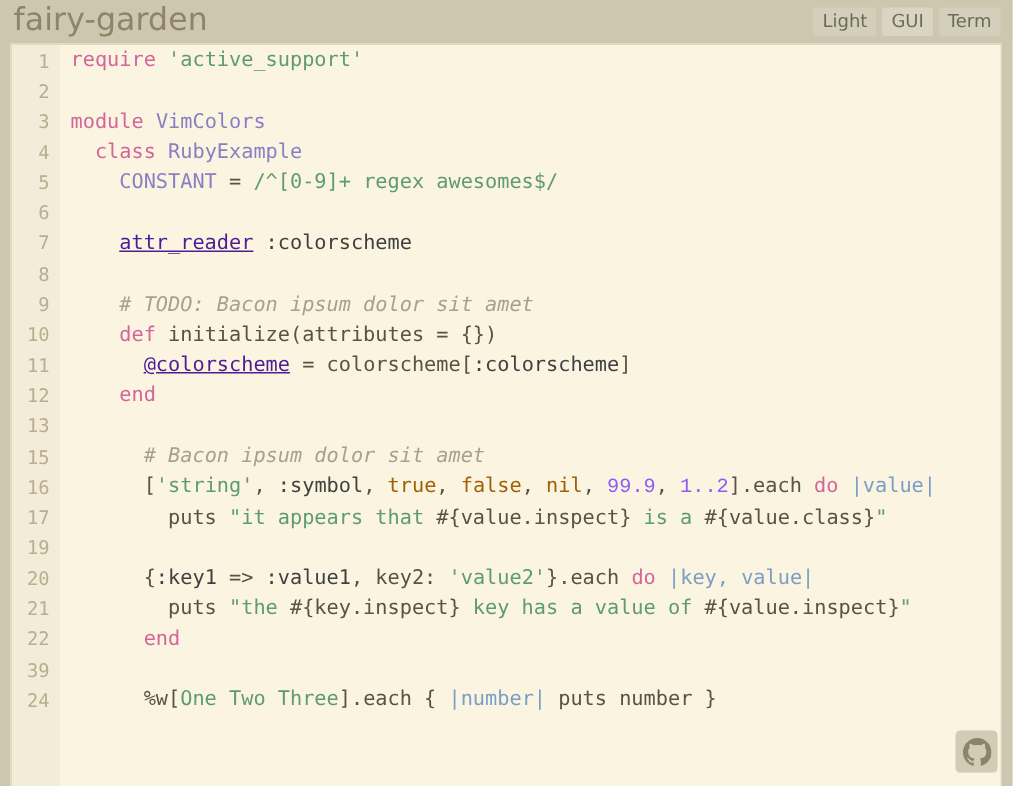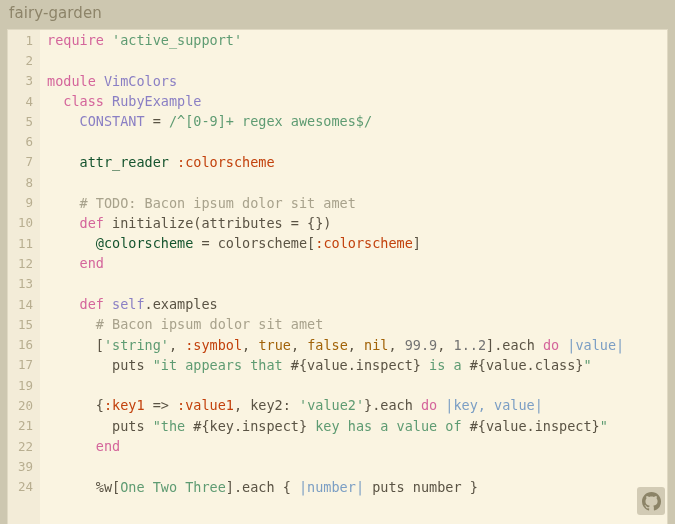--- a/index.html
+++ b/index.html
@@ -16,21 +16,21 @@
   
   #header {
     position: relative;
     height: 29px;
     background: #cdc7b0;
     display: flex;
     align-items: center;
     padding: 0 8px 0 9px;
   }
   #page-title {
-    font-size: 15px;
+    font-size: 21px;
     font-family: "DejaVu Sans", sans-serif;
     color: #8d8469;
     letter-spacing: 0.1px;
     line-height: 1;
     padding-bottom: 2px;
   }
   #header-buttons {
     margin-left: auto;
     display: flex;
     align-items: center;
@@ -89,25 +89,25 @@
     padding: 0 0 0 7px;
     white-space: pre;
     color: #5a5344;
     vertical-align: middle;
   }
 
   
   .kw   { color: #d4659b; }          
   .str  { color: #5e9b72; }          
   .const{ color: #8a7fc4; }          
-  .cmt  { color: #a8a28c; }
-  .ivar { color: #14532d; }          
-  .sym  { color: #c2410c; }          
+  .cmt  { color: #a8a28c; font-style: italic; }
+  .ivar { color: #4c1d95; text-decoration: underline; }          
+  .sym  { color: #404040; }          
   .lit  { color: #a16207; }          
-  .num  { color: #737373; }          
+  .num  { color: #8b5cf6; font-family: Liberation Mono, monospace; }          
   .blk  { color: #7b9ec4; }          
   .pln  { color: #5a5344; }
 
   
   #github-badge {
     position: absolute;
     right: 10px;
     bottom: 9px;
     width: 28px;
     height: 28px;
@@ -118,20 +118,25 @@
     justify-content: center;
     cursor: pointer;
   }
   #github-badge svg { display: block; }
 </style>
 </head>
 <body>
 
 <div id="header">
   <div id="page-title">fairy-garden</div>
+  <div id="header-buttons">
+      <button class="hdr-btn">Light</button>
+      <button class="hdr-btn active">GUI</button>
+      <button class="hdr-btn">Term</button>
+    </div>
 </div>
 
 <div id="code-panel">
   <div id="gutter"></div>
   <table id="code-table">
     <tbody id="code-body">
         <tr>
           <td class="ln">1</td>
           <td class="code"><span class="kw">require</span><span class="pln"> </span><span class="str">'active_support'</span></td>
         </tr>
@@ -175,24 +180,20 @@
           <td class="ln">11</td>
           <td class="code"><span class="pln">      </span><span class="ivar">@colorscheme</span><span class="pln"> = colorscheme[</span><span class="sym">:colorscheme</span><span class="pln">]</span></td>
         </tr>
         <tr>
           <td class="ln">12</td>
           <td class="code"><span class="pln">    </span><span class="kw">end</span></td>
         </tr>
         <tr>
           <td class="ln">13</td>
           <td class="code"></td>
-        </tr>
-        <tr>
-          <td class="ln">14</td>
-          <td class="code"><span class="pln">    </span><span class="kw">def</span><span class="pln"> </span><span class="const">self</span><span class="pln">.examples</span></td>
         </tr>
         <tr>
           <td class="ln">15</td>
           <td class="code"><span class="pln">      </span><span class="cmt"># Bacon ipsum dolor sit amet</span></td>
         </tr>
         <tr>
           <td class="ln">16</td>
           <td class="code"><span class="pln">      [</span><span class="str">'string'</span><span class="pln">, </span><span class="sym">:symbol</span><span class="pln">, </span><span class="lit">true</span><span class="pln">, </span><span class="lit">false</span><span class="pln">, </span><span class="lit">nil</span><span class="pln">, </span><span class="num">99.9</span><span class="pln">, </span><span class="num">1..2</span><span class="pln">].each </span><span class="kw">do</span><span class="pln"> </span><span class="blk">|value|</span></td>
         </tr>
         <tr>

